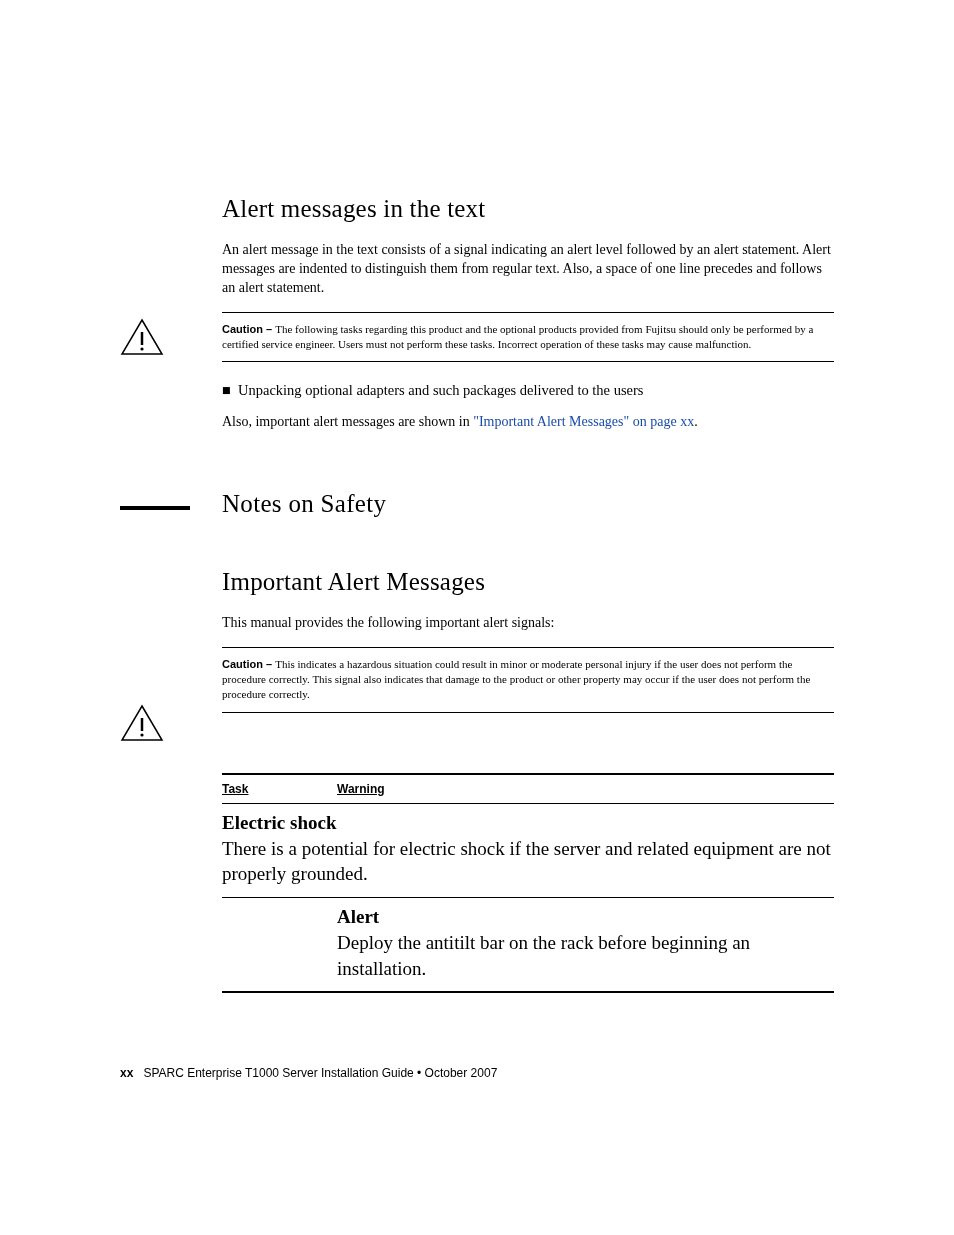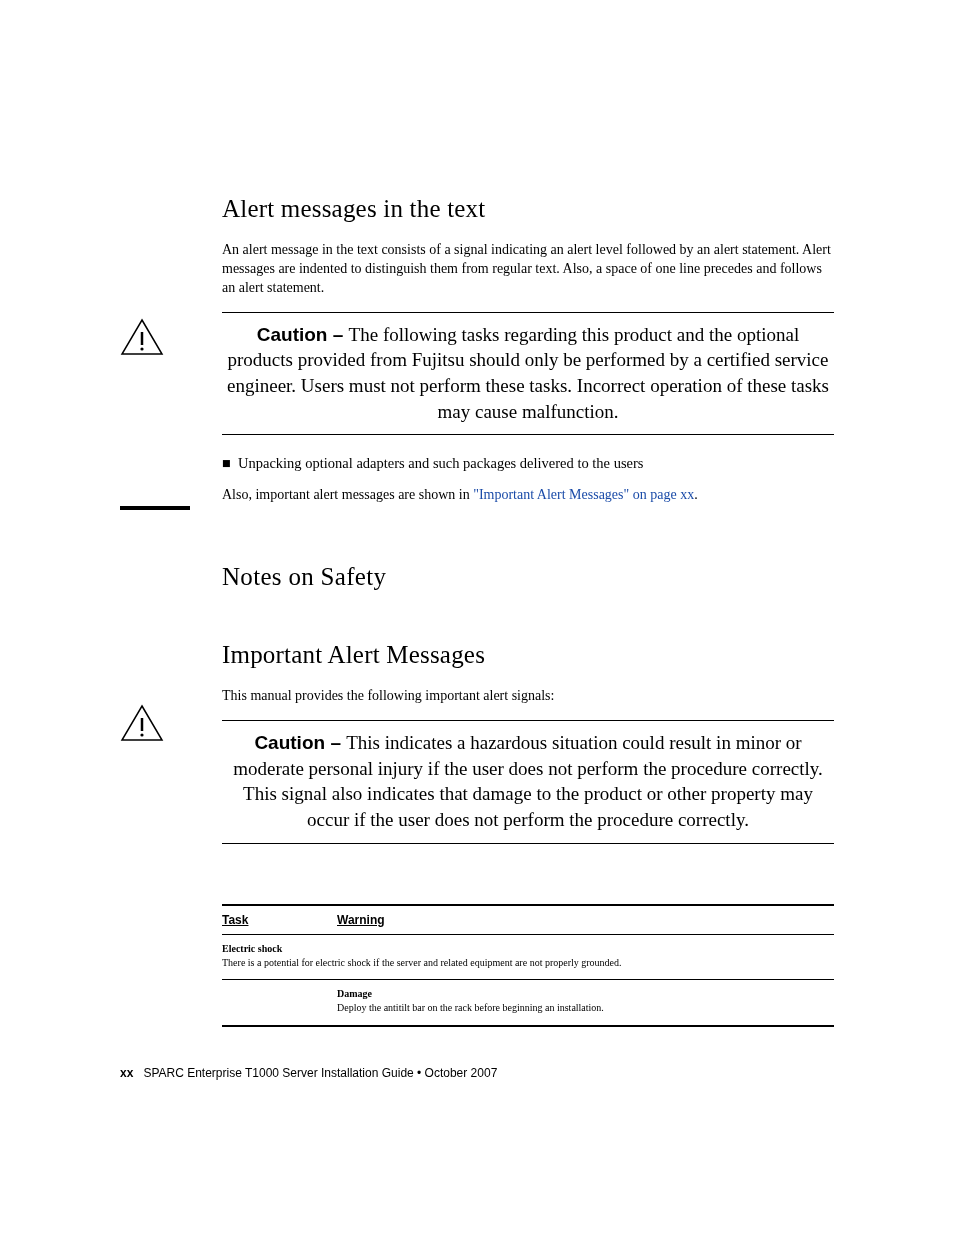--- a/index.html
+++ b/index.html
@@ -38,23 +38,22 @@
     margin-bottom: 14px;
   }
   .caution-block {
     border-top: 1px solid #000;
     border-bottom: 1px solid #000;
     padding: 9px 0 10px 0;
     margin-bottom: 20px;
     margin-top: 4px;
   }
   .caution-block p {
-    font-size: 19px;
+    font-size: 11px;
     line-height: 1.35;
-    text-align: center;
   }
   .caution-label {
     font-family: Arial, Helvetica, sans-serif;
     font-weight: bold;
   }
   .caution-icon {
     position: absolute;
     left: 120px;
     width: 44px;
     height: 38px;
@@ -88,21 +87,21 @@
     border-bottom: 1px solid #000;
     padding: 7px 0;
   }
   .tbl-col1 {
     width: 115px;
     flex-shrink: 0;
     font-size: 14px;
   }
   .tbl-col2 {
     flex: 1;
-    font-size: 10px;
+    font-size: 19px;
   }
   .tbl-header-row .tbl-col1,
   .tbl-header-row .tbl-col2 {
     font-family: Arial, Helvetica, sans-serif;
     font-weight: bold;
     font-size: 12px;
     text-decoration: underline;
   }
   .tbl-body-row {
     display: flex;
@@ -194,21 +193,21 @@
     </div>
     <div class="tbl-body-row tbl-divider">
       <div class="tbl-col2">
         <div class="warn-title">Electric shock</div>
         <div class="warn-text">There is a potential for electric shock if the server and related equipment are not properly grounded.</div>
       </div>
     </div>
     <div class="tbl-body-row tbl-bottom">
       <div class="tbl-col1"></div>
       <div class="tbl-col2">
-        <div class="warn-title">Damage</div>
+        <div class="warn-title">Alert</div>
         <div class="warn-text">Deploy the antitilt bar on the rack before beginning an installation.</div>
       </div>
     </div>
   </div>
 
 </div>
 
 <div class="footer">
   <span class="pg">xx</span>&nbsp;&nbsp;&nbsp;<span>SPARC Enterprise T1000 Server Installation Guide  •  October 2007</span>
 </div>

